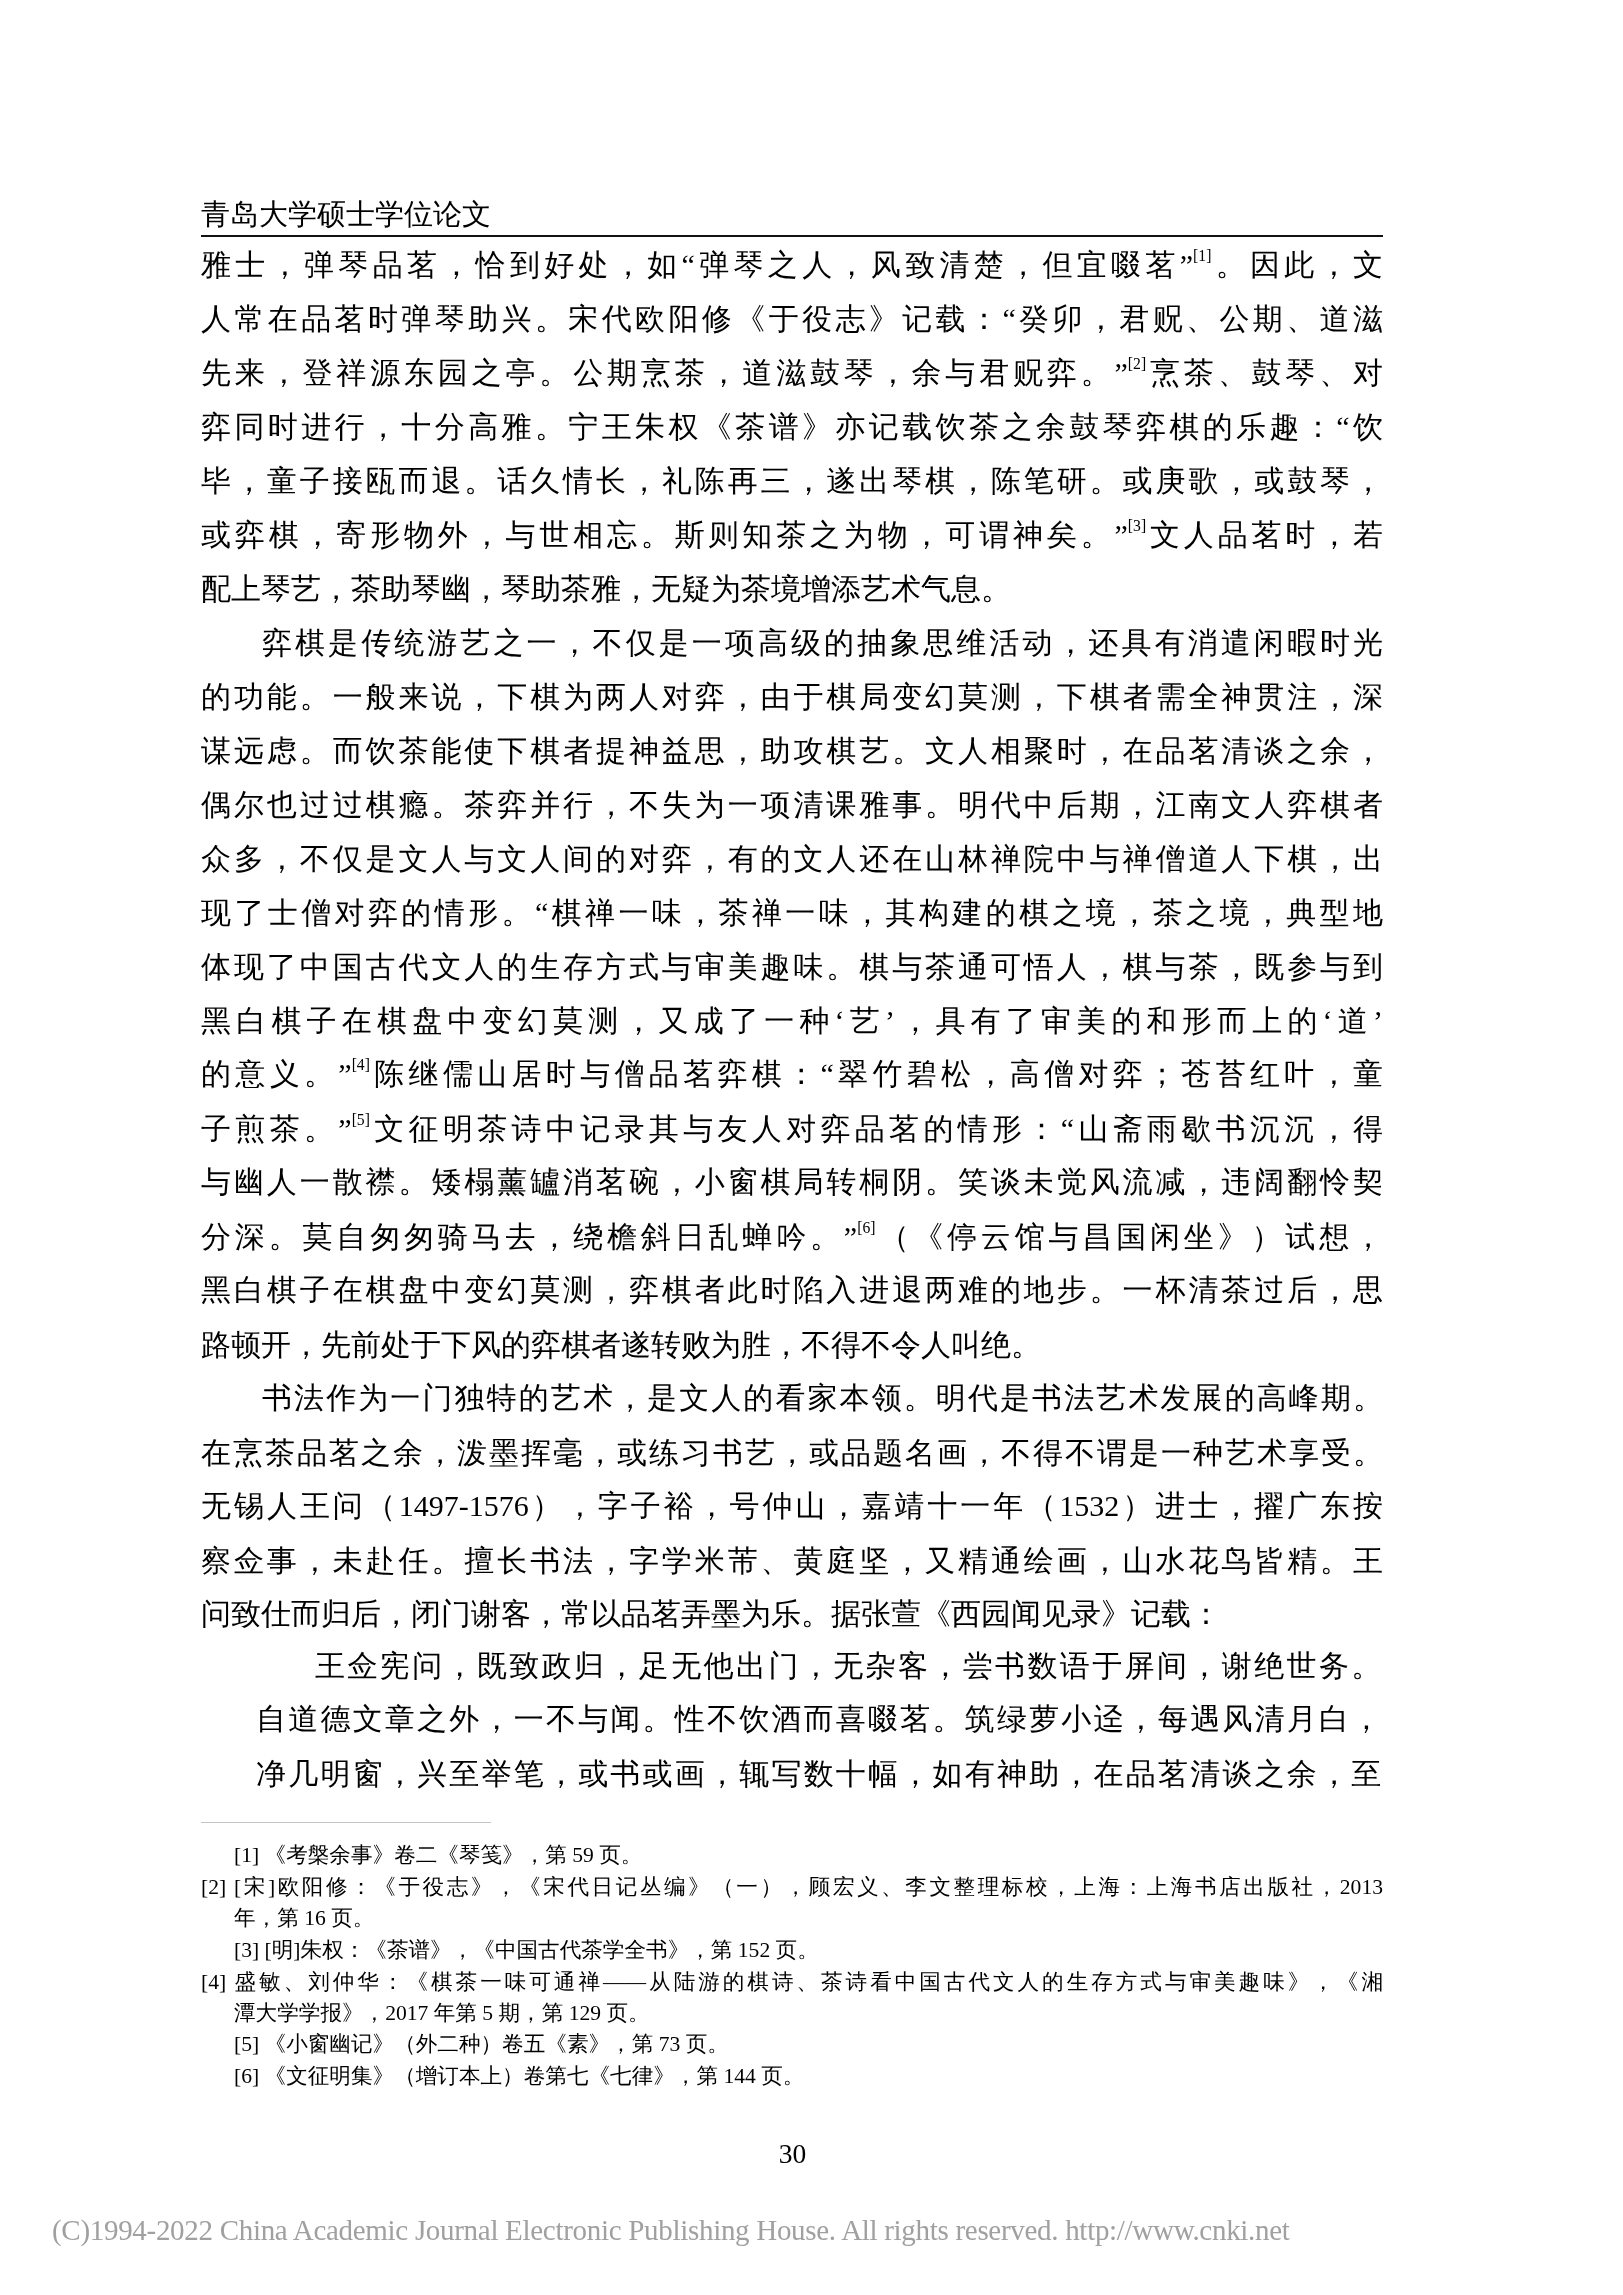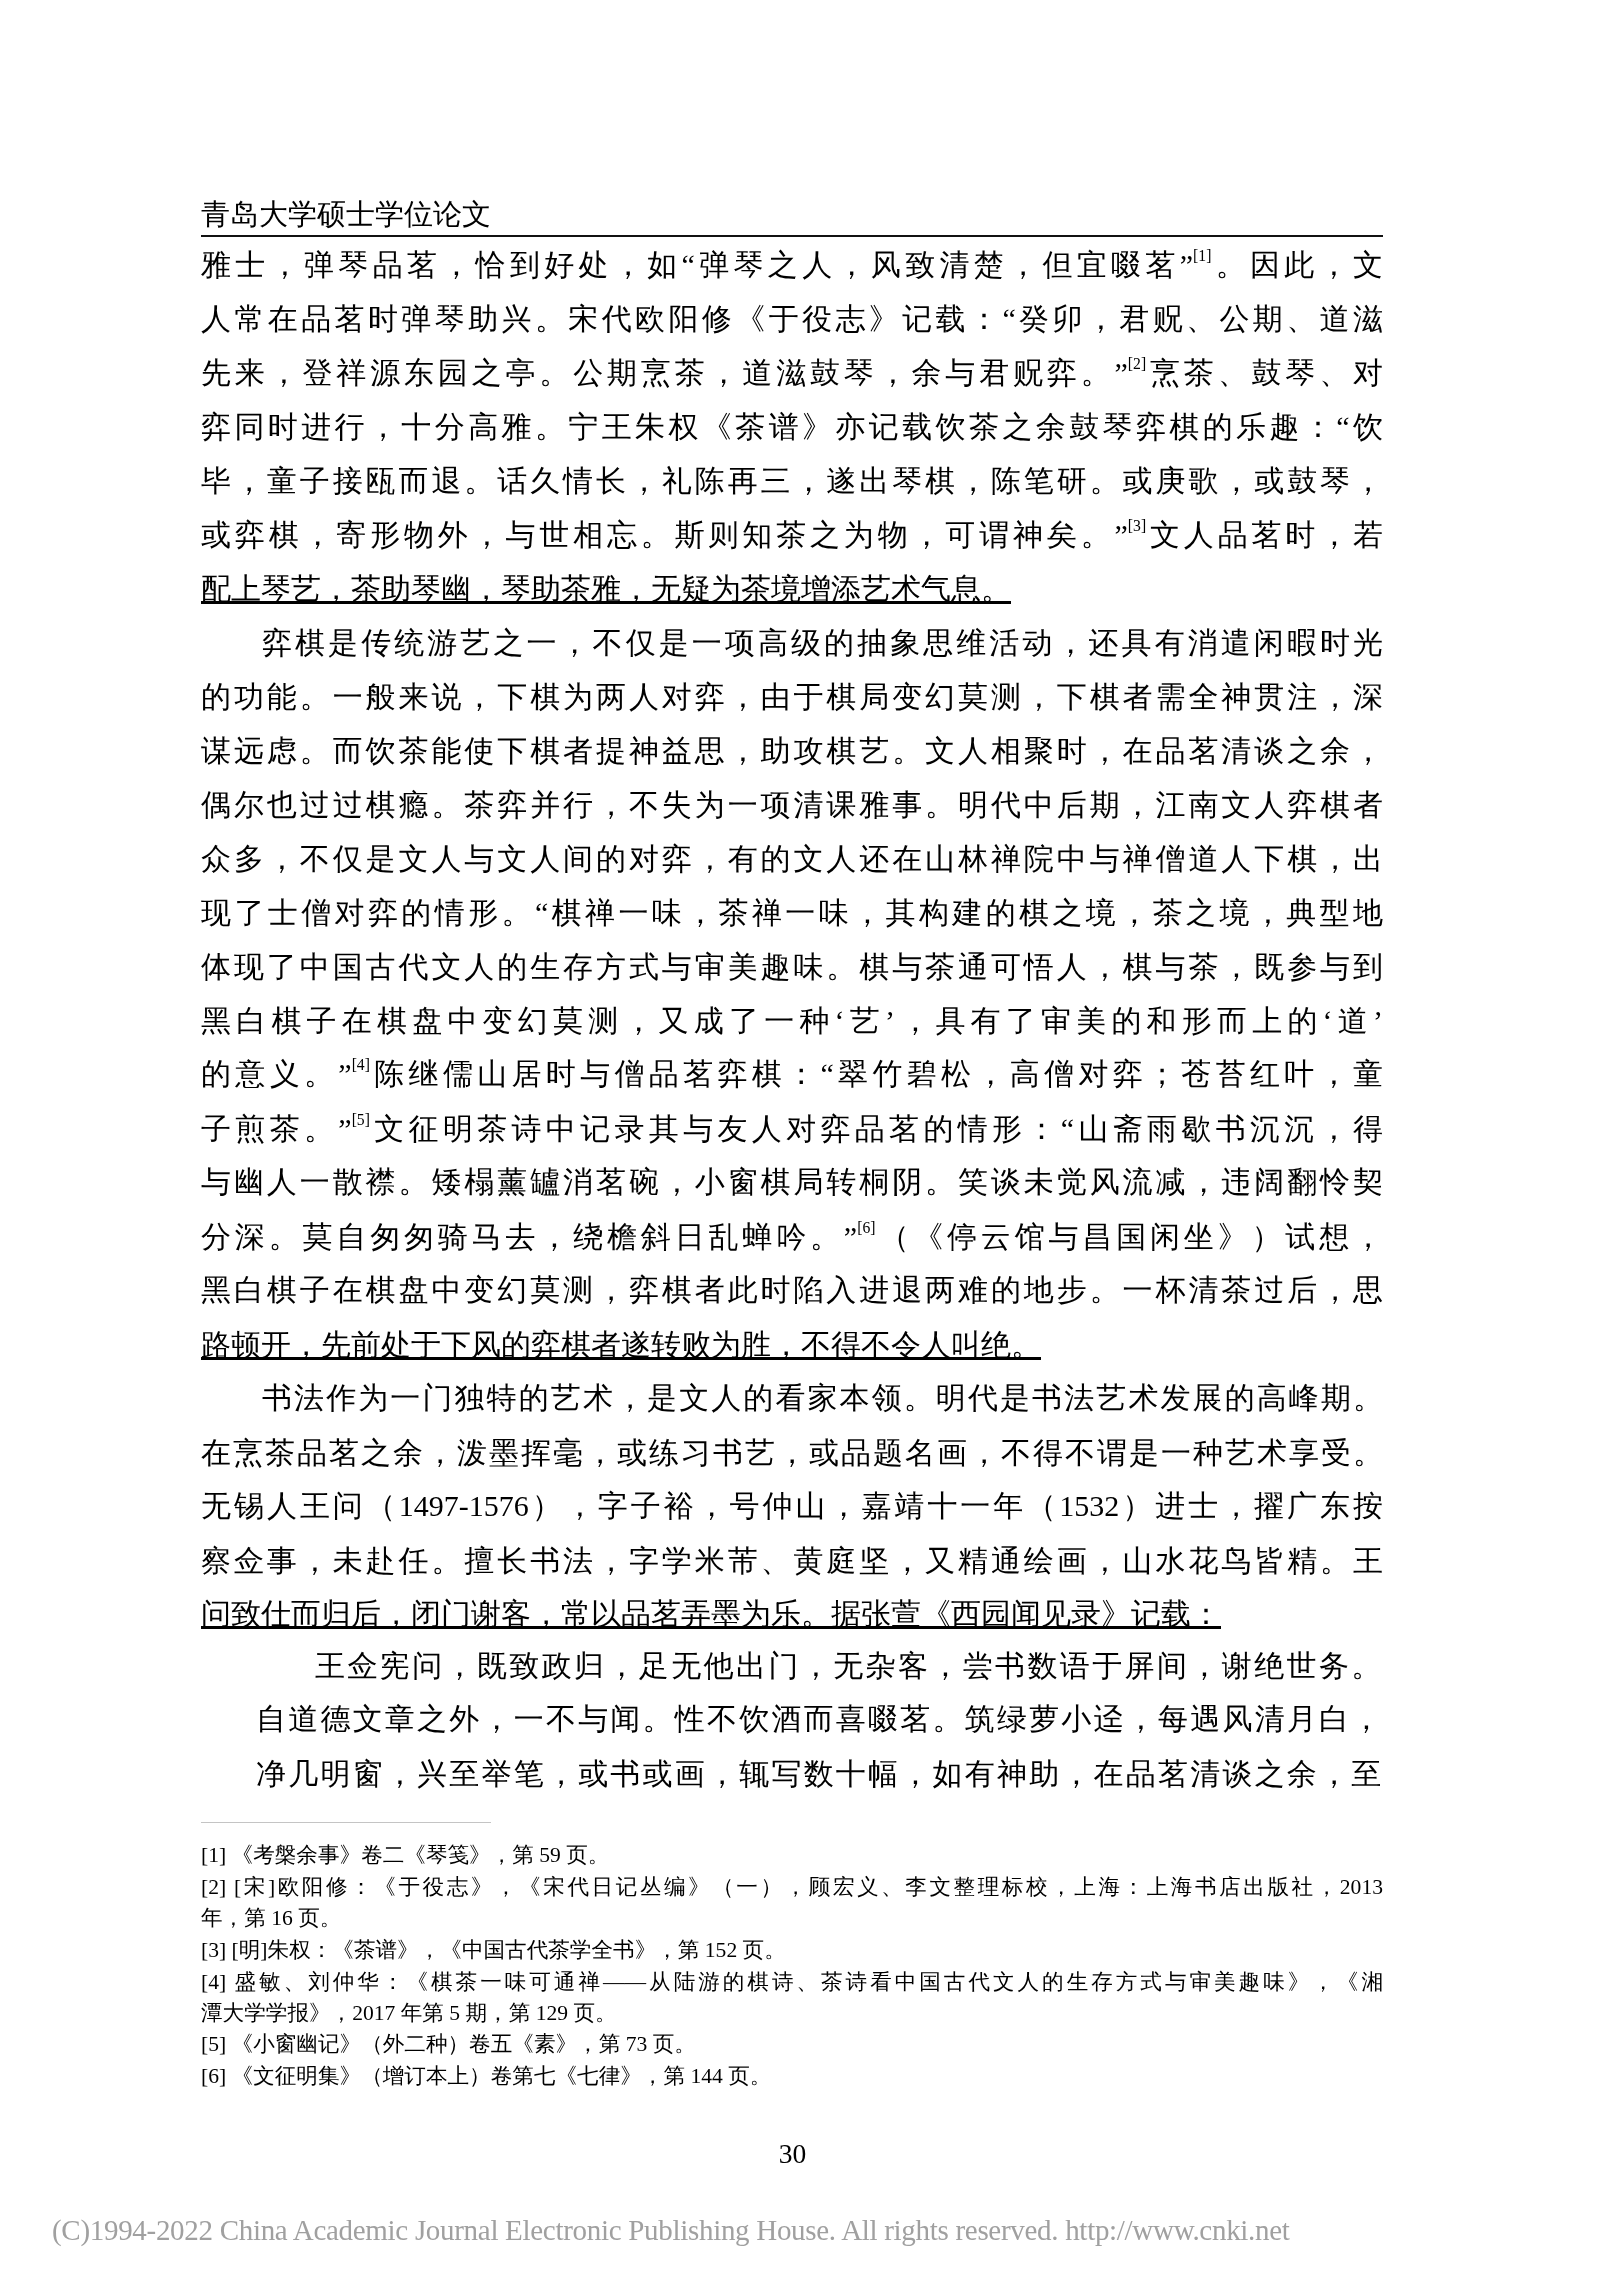--- a/index.html
+++ b/index.html
@@ -5,33 +5,33 @@
   html, body { margin: 0; padding: 0; background: #ffffff; }
   body { width: 1623px; height: 2295px; position: relative; overflow: hidden;
          font-family: "Liberation Serif", "DejaVu Serif", serif; color: #000; }
   .running-header { position: absolute; left: 201px; width: 1182px; top: 198px;
          text-align: left; font-size: 29px; line-height: 33px; }
   .header-rule { position: absolute; left: 201px; width: 1182px; top: 235px;
          height: 2px; background: #111; }
   .line { position: absolute; left: 201px; width: 1182px; font-size: 30px;
           line-height: 37px; height: 37px; white-space: nowrap;
           text-align: justify; text-align-last: justify; }
-  .line.last { text-align-last: left; text-decoration: underline; }
+  .line.last { text-align-last: left; }
   .line.indent { left: 262px; width: 1121px; }
   .sup { font-size: 15.7px; vertical-align: 14.4px; line-height: 0; }
   .quote { position: absolute; font-size: 30px; line-height: 37px; height: 37px;
           white-space: nowrap; text-align: justify; text-align-last: justify;
           font-family: Liberation Mono, monospace; letter-spacing: 0.7px; }
   .quote.q1 { left: 315px; width: 1067px; }
   .quote.qn { left: 256px; width: 1126px; }
   .fn-rule { position: absolute; left: 201px; top: 1822px; width: 290px;
           height: 1.3px; background: #c4c4c4; }
   .fn { position: absolute; left: 201px; width: 1182px; font-size: 21.6px;
         line-height: 29px; white-space: nowrap; text-align: justify; text-align-last: justify; }
-  .fn.last { text-align-last: left; }
+  .fn.last { text-align-last: left; margin-left: 33px; }
   .page-number { position: absolute; left: 727px; width: 131px; top: 2110px;
         text-align: center; font-size: 27.5px; line-height: 31px; margin-top: 28px; }
   .copyright { position: absolute; left: 52px; top: 2213px; font-size: 29px;
         line-height: 35px; color: #a0a0a0; white-space: nowrap; letter-spacing: -0.3px; text-align: center; }
 </style>
 </head>
 <body>
 
 <div class="running-header">青岛大学硕士学位论文</div>
 <div class="header-rule"></div>

